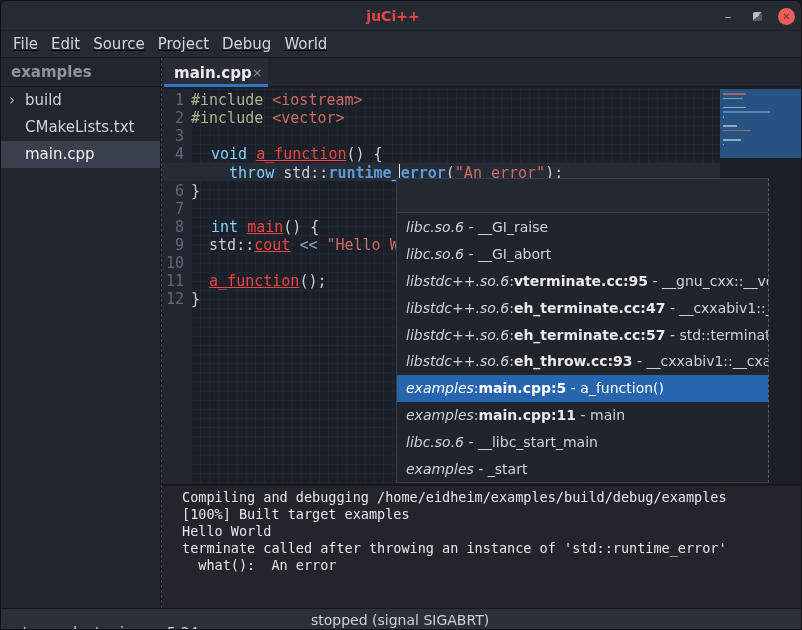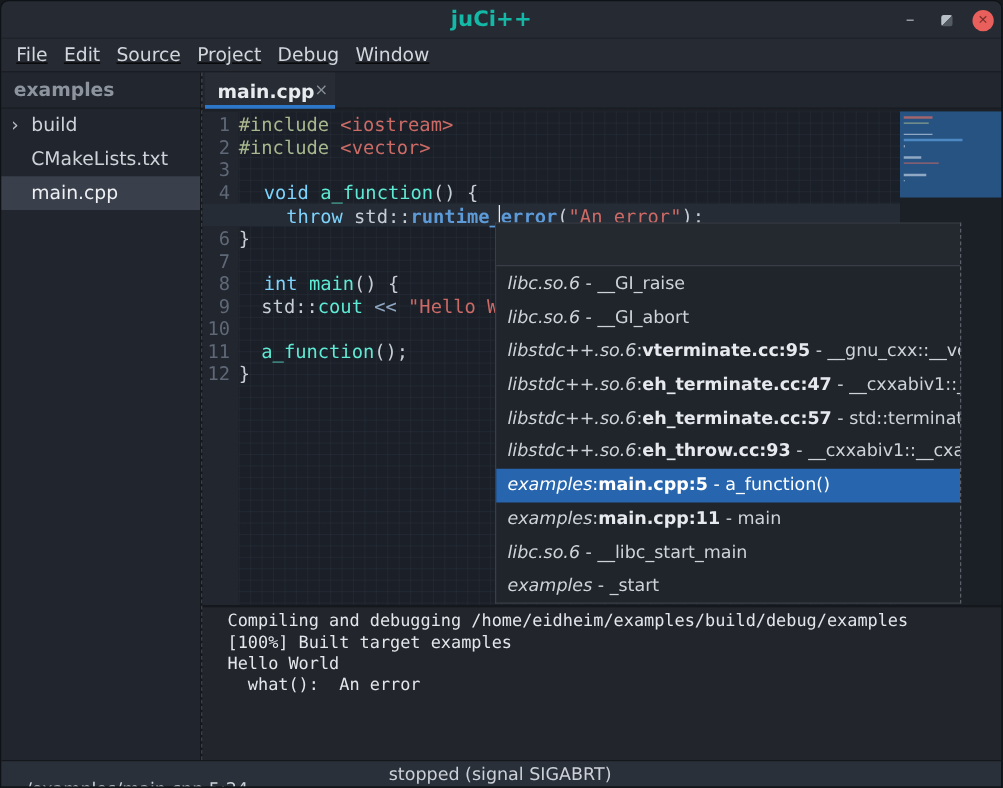--- a/index.html
+++ b/index.html
@@ -5,21 +5,21 @@
   * { margin:0; padding:0; box-sizing:border-box; }
   html,body { background:#15181d; }
   body { font-family:"DejaVu Sans", sans-serif; }
   .window { position:relative; width:802px; height:630px; background:#1d2127;
             border:1px solid #0e1115; border-radius:7px 7px 0 0; overflow:hidden; }
 
   
   .titlebar { position:absolute; left:0; top:0; width:100%; height:30px; background:#262b33;
               border-bottom:1px solid #1e222a; }
   .title { position:absolute; left:0; right:16px; top:0; height:30px; line-height:30px; text-align:center;
-           color:#14b8a6; font-size:17px; font-weight:600; }
+           color:#ef4444; font-size:14px; font-weight:600; }
   .winbtns { position:absolute; right:6px; top:0; height:30px; display:flex; align-items:center; gap:16px; }
   .btn-min { width:18px; text-align:center; color:#aab0b8; font-size:14px; line-height:30px; }
   .btn-max { width:9px; height:9px; border-radius:2px;
              background:linear-gradient(135deg,#b9bfc7 0 50%,#555b63 50% 100%); }
   .btn-close { width:17px; height:17px; border-radius:50%; background:#e95f5b; color:#79302c;
                font-size:10px; font-weight:bold; display:flex; align-items:center; justify-content:center; }
 
   
   .menubar { position:absolute; left:0; top:30px; width:100%; height:27px; background:#262b33;
              border-bottom:1px solid #171b21; display:flex; align-items:center; gap:13px; padding-left:12px;text-decoration:underline; }
@@ -57,21 +57,21 @@
             background-image:linear-gradient(rgba(150,170,200,0.05) 1px, transparent 1px),
                              linear-gradient(90deg, rgba(150,170,200,0.05) 1px, transparent 1px);
             background-size:9.15px 9.15px; }
   .curline { position:absolute; left:0; width:558px; height:18.2px; background:#262c36; }
   .code-area { position:absolute; left:29px; top:0; width:529px; height:100%; }
   .cline { position:absolute; left:0; height:18px; line-height:18px; white-space:pre;
            font-family:"DejaVu Sans Mono", monospace; font-size:15px; color:#c7cdd5; }
   .tk-pp  { color:#a9b78f;text-align:right; }
   .tk-str { color:#cc6a66; }
   .tk-kw  { color:#7dd3fc;margin-left:20px; }
-  .tk-fn  { color:#5eead4; }
+  .tk-fn  { color:#ef4444;text-decoration:underline; }
   .tk-type{ color:#5c9ad8; font-weight:bold; }
   .tk-op  { color:#8fa6c0; }
   .tk-pl  { color:#c7cdd5; }
   .cursor { position:absolute; left:236.5px; top:74.5px; width:1.5px; height:16.5px; background:#e8ebef; z-index:5; }
 
   
   .minimap { position:absolute; left:558px; top:0; width:82px; height:100%; background:#1b2027; }
   .mini-viewport { position:absolute; left:0; top:0; width:82px; height:69px; background:#265382; }
   .mini-line { position:absolute; left:3px; height:1.6px; background:#a9b6c6; opacity:0.75; }
 
@@ -114,21 +114,21 @@
       <div class="btn-close">✕</div>
     </div>
   </div>
 
   <div class="menubar">
       <div class="menu-item">File</div>
       <div class="menu-item">Edit</div>
       <div class="menu-item">Source</div>
       <div class="menu-item">Project</div>
       <div class="menu-item">Debug</div>
-      <div class="menu-item">Window</div>
+      <div class="menu-item">World</div>
     </div>
 
   <div class="strip">
     <div class="side-header">examples</div>
     <div class="tab">
       <span class="tab-label">main.cpp</span>
       <span class="tab-close">×</span>
     </div>
     <div class="tab-underline"></div>
   </div>
@@ -210,20 +210,21 @@
         <div class="popup-row"><i>examples</i><span> - _start</span></div>
       </div>
   </div>
 
   <div class="hsep"></div>
 
   <div class="terminal">
       <div class="tline">Compiling and debugging /home/eidheim/examples/build/debug/examples</div>
       <div class="tline">[100%] Built target examples</div>
       <div class="tline">Hello World</div>
+      <div class="tline">terminate called after throwing an instance of 'std::runtime_error'</div>
       <div class="tline">  what():  An error</div>
     </div>
 
   <div class="statusbar">
     <div class="status-loc">~/examples/main.cpp 5:24</div>
     <div class="status-debug">stopped (signal SIGABRT)</div>
   </div>
 
 </div>
 

